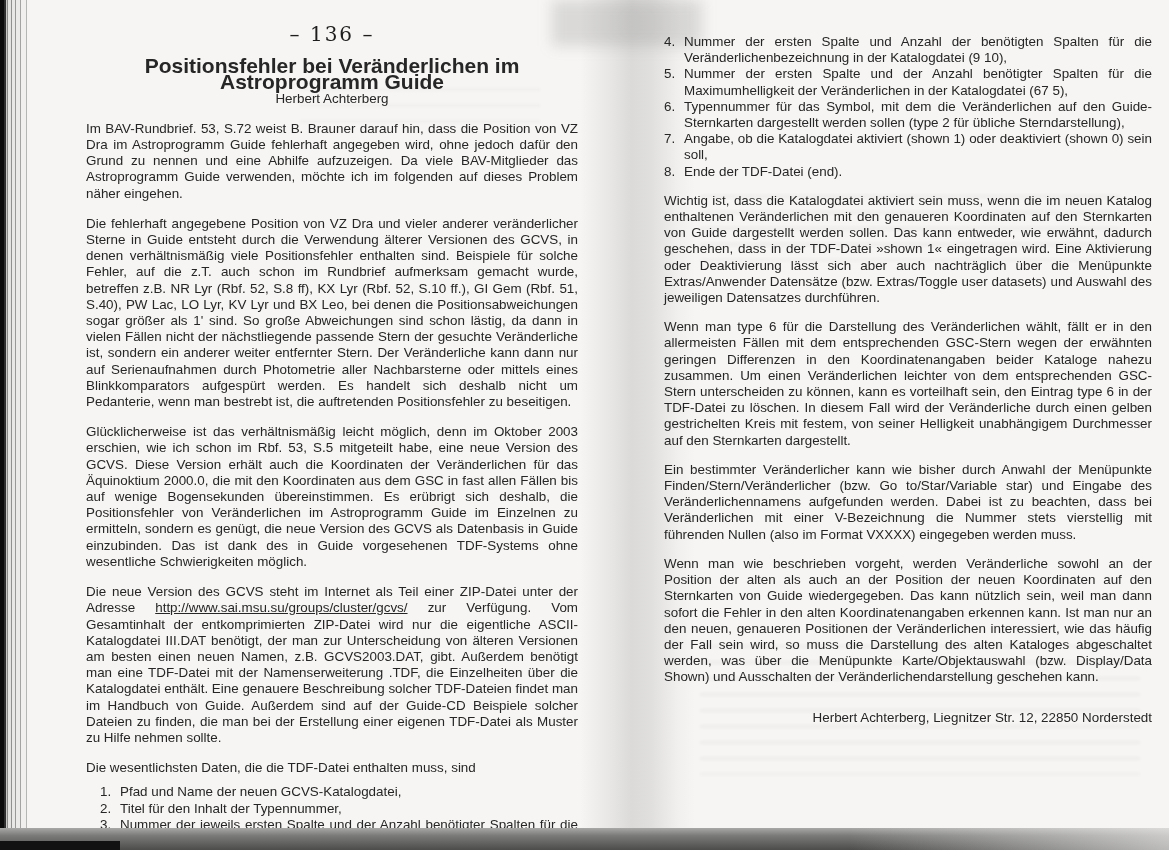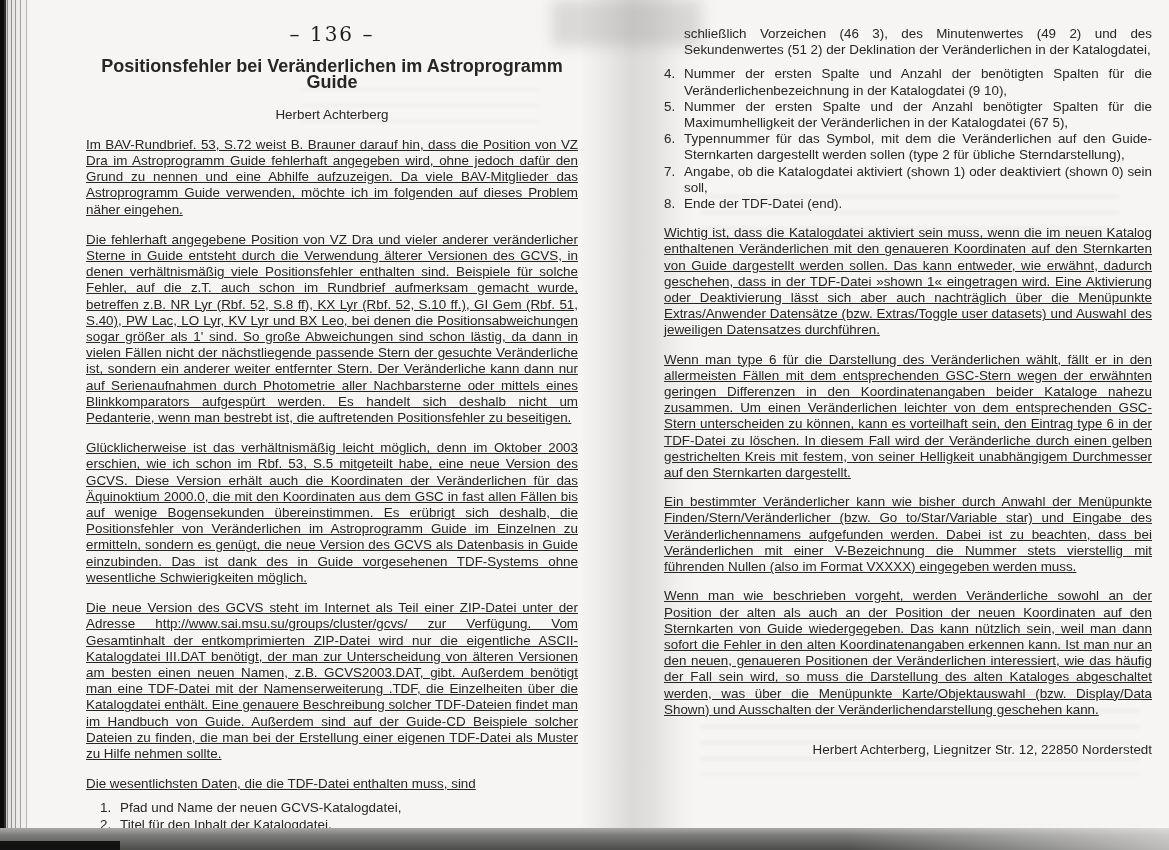--- a/index.html
+++ b/index.html
@@ -87,26 +87,26 @@
     text-align: center;
     font-family: "DejaVu Serif", serif;
     font-size: 20px;
     letter-spacing: 2px;
     color: #1d1d1d;
     margin-bottom: 12px;
   }
   .title {
     text-align: center;
     font-weight: bold;
-    font-size: 18px;
+    font-size: 21px;
     margin-top: 16px;
   }
-  .author { text-align: center; margin-top: 16px; }
+  .author { text-align: center; }
 
-  .para { text-align: justify; margin-top: 14px; text-decoration: underline; }
+  .para { text-align: justify; margin-top: 14px; }
   .page-right .para { margin-top: 13px; }
 
   .url { text-decoration: underline; }
 
   .list { margin-top: 8px; }
   .page-left .list { padding-left: 14px; }
   .li { display: flex; }
   .li-num { flex: 0 0 20px; }
   .li-text { flex: 1; text-align: justify; }
   .cont { padding-left: 20px; text-align: justify; }
@@ -135,31 +135,30 @@
   <div class="para">Glücklicherweise ist das verhältnismäßig leicht möglich, denn im Oktober 2003 erschien, wie ich schon im Rbf. 53, S.5 mitgeteilt habe, eine neue Version des GCVS. Diese Version erhält auch die Koordinaten der Veränderlichen für das Äquinoktium 2000.0, die mit den Koordinaten aus dem GSC in fast allen Fällen bis auf wenige Bogensekunden übereinstimmen. Es erübrigt sich deshalb, die Positionsfehler von Veränderlichen im Astroprogramm Guide im Einzelnen zu ermitteln, sondern es genügt, die neue Version des GCVS als Datenbasis in Guide einzubinden. Das ist dank des in Guide vorgesehenen TDF-Systems ohne wesentliche Schwierigkeiten möglich.</div>
   <div class="para"><span>Die neue Version des GCVS steht im Internet als Teil einer ZIP-Datei unter der Adresse </span><span class="url">http://www.sai.msu.su/groups/cluster/gcvs/</span><span> zur Verfügung. Vom Gesamtinhalt der entkomprimierten ZIP-Datei wird nur die eigentliche ASCII-Katalogdatei III.DAT benötigt, der man zur Unterscheidung von älteren Versionen am besten einen neuen Namen, z.B. GCVS2003.DAT, gibt. Außerdem benötigt man eine TDF-Datei mit der Namenserweiterung .TDF, die Einzelheiten über die Katalogdatei enthält. Eine genauere Beschreibung solcher TDF-Dateien findet man im Handbuch von Guide. Außerdem sind auf der Guide-CD Beispiele solcher Dateien zu finden, die man bei der Erstellung einer eigenen TDF-Datei als Muster zu Hilfe nehmen sollte.</span></div>
   <div class="para">Die wesentlichsten Daten, die die TDF-Datei enthalten muss, sind</div>
   <div class="list">
     <div class="li">
       <span class="li-num">1.</span>
       <span class="li-text">Pfad und Name der neuen GCVS-Katalogdatei,</span>
     </div>
     <div class="li">
       <span class="li-num">2.</span>
-      <span class="li-text">Titel für den Inhalt der Katalogdatei,</span>
+      <span class="li-text">Titel für den Inhalt der Typennummer,</span>
     </div>
     <div class="li">
       <span class="li-num">3.</span>
       <span class="li-text">Nummer der jeweils ersten Spalte und der Anzahl benötigter Spalten für die Angabe des Stundenwertes (38 2), des Minutenwertes (40 2) und des Sekundenwertes (42 4) der Rektaszension sowie für die Angabe des Gradwertes ein-</span>
     </div>
   </div>
 </div>
 
 <div class="page page-right">
-  <div class="cont">schließlich Vorzeichen (46 3), des Minutenwertes (49 2) und des Sekundenwertes (51 2) der Deklination der Veränderlichen in der Katalogdatei,</div>
   <div class="list">
     <div class="li">
       <span class="li-num">4.</span>
       <span class="li-text">Nummer der ersten Spalte und Anzahl der benötigten Spalten für die Veränderlichenbezeichnung in der Katalogdatei (9 10),</span>
     </div>
     <div class="li">
       <span class="li-num">5.</span>
       <span class="li-text">Nummer der ersten Spalte und der Anzahl benötigter Spalten für die Maximumhelligkeit der Veränderlichen in der Katalogdatei (67 5),</span>
     </div>
     <div class="li">

